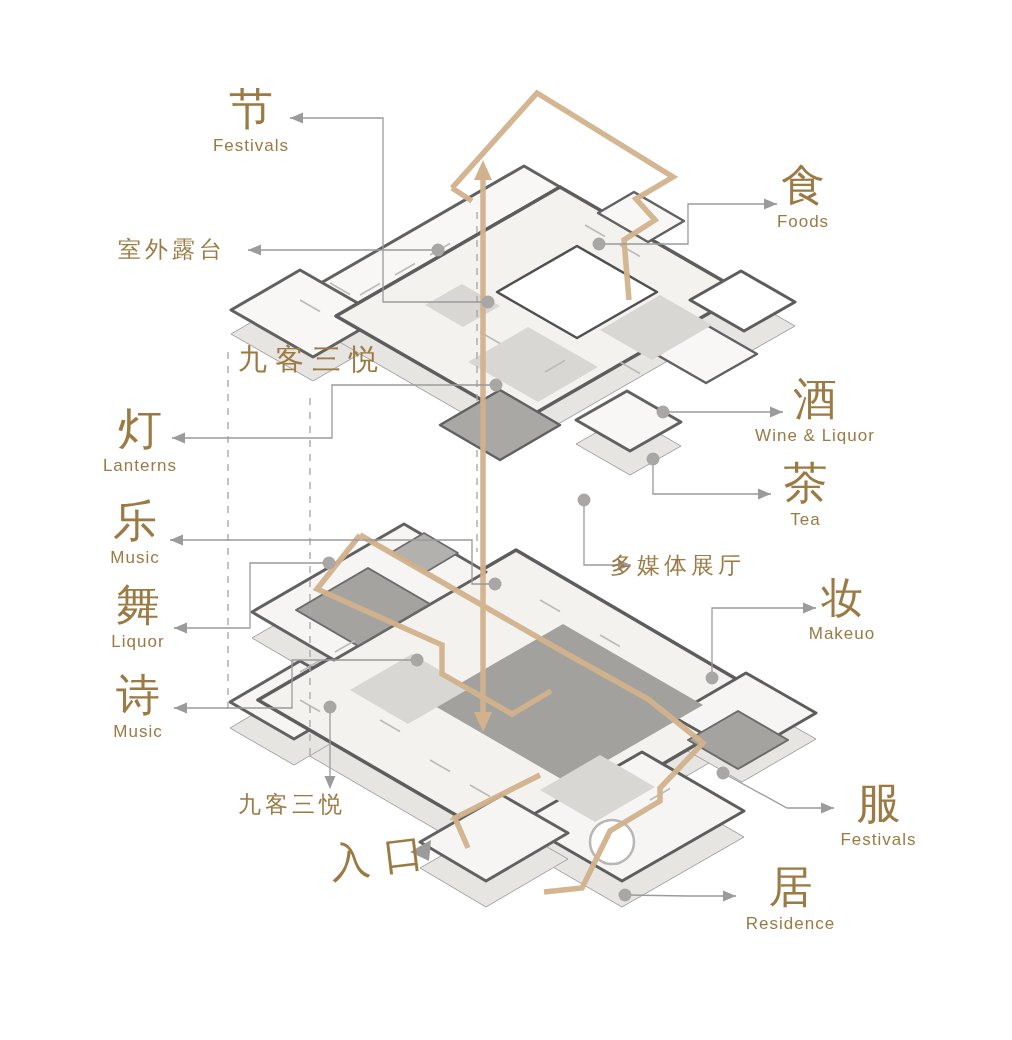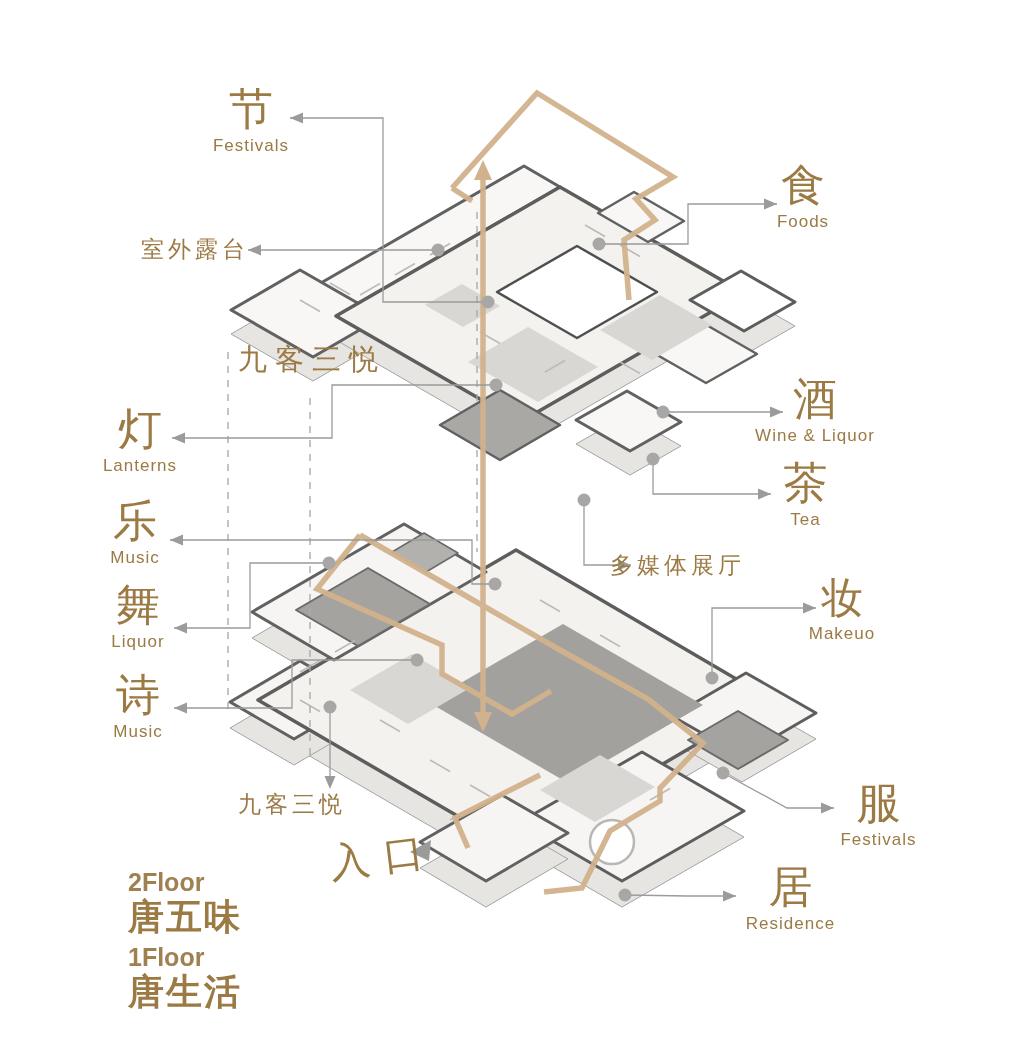--- a/index.html
+++ b/index.html
@@ -19,21 +19,21 @@
   #lbl-music{left:85px;top:498px;width:100px;}
   #lbl-dances{left:88px;top:582px;width:100px;}
   #lbl-poetry{left:88px;top:672px;width:100px;}
   #lbl-makeup{left:792px;top:576px;width:100px;}
   #lbl-makeup .zh{font-size:42px;}
   #lbl-costumes{left:826px;top:780px;width:105px;}
   #lbl-residence{left:738px;top:864px;width:105px;}
 
   .ann{position:absolute;color:#9c7a44;font-size:23px;letter-spacing:4px;white-space:nowrap;
        font-family:"DejaVu Serif",serif;}
-  #ann-terrace{left:127px;top:234px;width:122px;text-align:right;}
+  #ann-terrace{left:118px;top:234px;width:122px;text-align:left;}
   #ann-nine{left:238px;top:340px;font-size:29px;letter-spacing:8px;}
   #ann-multi{left:610px;top:550px;}
   #ann-vip{left:238px;top:789px;}
   #ann-entrance{left:330px;top:836px;font-size:40px;letter-spacing:14px;
                 transform:rotate(-7deg);transform-origin:left center;}
 
   #legend{position:absolute;left:128px;top:870px;color:#a08050;
           font-family:"Liberation Sans",sans-serif;line-height:1.0;}
   #legend .fl{font-size:25px;font-weight:bold;letter-spacing:0px;}
   #legend .nm{font-size:36px;font-weight:bold;margin:4px 0 10px 0;color:#9c7a44;letter-spacing:2px;}
@@ -230,20 +230,14 @@
     <div class="zh">居</div>
     <div class="en">Residence</div>
   </div>
 
   <div class="ann" id="ann-terrace">室外露台</div>
   <div class="ann" id="ann-nine">九客三悦</div>
   <div class="ann" id="ann-multi">多媒体展厅</div>
   <div class="ann" id="ann-vip">九客三悦</div>
   <div class="ann" id="ann-entrance">入口</div>
 
-  <div id="legend">
-    <div class="fl">2Floor</div>
-    <div class="nm">唐五味</div>
-    <div class="fl">1Floor</div>
-    <div class="nm">唐生活</div>
-  </div>
 
 </div>
 
 </body></html>

